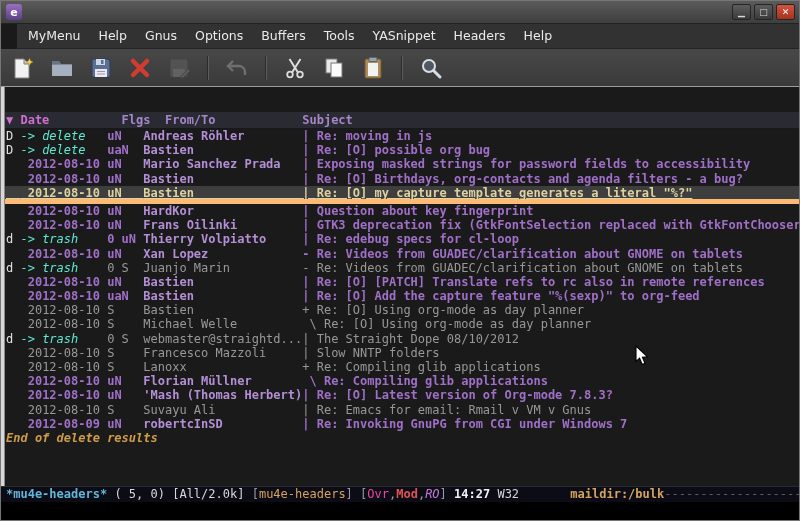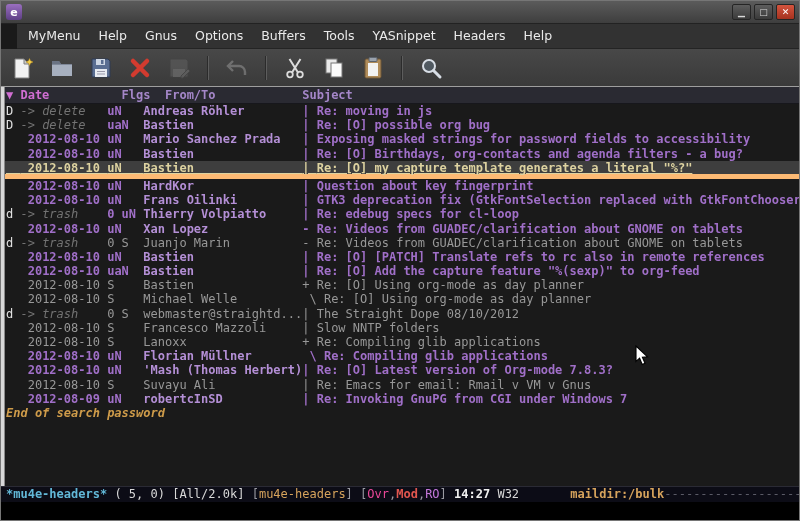--- a/index.html
+++ b/index.html
@@ -21,44 +21,44 @@
   
   .toolbar{height:37px;flex:0 0 37px;background:linear-gradient(#484848,#3a3a3a);display:flex;align-items:center;padding-left:8px;gap:11px;border-bottom:1px solid #9e9e9e;}
   .tbtn{width:28px;height:28px;display:flex;align-items:center;justify-content:center;}
   .tbtn svg{width:24px;height:24px;}
   .tbtn.disabled{opacity:.32;}
   .tsep{width:0;height:24px;border-left:1px solid #2b2b2b;border-right:1px solid #5d5d5d;margin:0 3px;}
 
   
   .buffer{flex:1 1 auto;position:relative;background:#1a1a1a;overflow:hidden;font-family:"DejaVu Sans Mono",monospace;}
   .scrollbar{position:absolute;left:0;top:0;bottom:0;width:3px;background:#d8d8d8;border-right:1px solid #8a8a8a;}
-  .header-line{height:16px;line-height:16px;background:#2a2a32;white-space:pre;font-size:12px;font-weight:bold;padding-left:5px;border-bottom:1px solid #17171c;}
+  .header-line{height:16px;line-height:16px;background:#2a2a32;white-space:pre;font-size:12px;font-weight:bold;padding-left:5px;border-bottom:1px solid #17171c;margin-top:25px;}
   .hl-sort{color:#d06ed2;}
   .hl-col{color:#a587c9;}
   .rows{white-space:pre;font-size:12px;padding-left:5px;}
   .row{height:14.2px;line-height:14.2px;margin-left:-5px;padding-left:5px;}
   .row.cur{background:#3e3e3e;border-bottom:5px solid #fdba74;height:13.2px;}
   .row.cur span{color:#ddd2a0;font-weight:bold;text-decoration:underline;}
   .c-u{color:#a06fc8;font-weight:bold;}
   .c-uf{color:#b48fd6;font-weight:bold;}
   .c-s{color:#989898;}
   .c-sf{color:#989898;}
-  .c-mark{color:#737373;font-style:italic;}
+  .c-mark{color:#5eead4;font-style:italic;}
   .c-markchar{color:#e0e0e0;}
   .end-marker{height:14.2px;line-height:14.2px;padding-left:5px;color:#cf9c4a;font-style:italic;font-weight:bold;font-size:12px;}
 
   
   .modeline{height:15px;flex:0 0 15px;background:#0c0c16;white-space:pre;overflow:hidden;font-family:"DejaVu Sans Mono",monospace;font-size:12px;line-height:15px;padding-left:5px;border-top:1px solid #2a2a34;}
   .ml-buffer-name{color:#62b8d8;font-weight:bold;text-align:right;}
   .ml-plain{color:#d8d8d8;}
   .ml-dim{color:#9a9aa2;}
   .ml-mode{color:#d6a35c;}
   .ml-ovr{color:#ec4899;}
   .ml-mod{color:#e0564f;font-weight:bold;}
-  .ml-ro{color:#c678dd;}
+  .ml-ro{color:#c678dd;font-style:italic;}
   .ml-time{color:#f0f0f0;font-weight:bold;}
   .ml-folder{color:#d6a35c;font-weight:bold;margin-left:44px;}
   .ml-dashes{color:#5a5a66;}
   .minibuffer{flex:0 0 18px;background:#000;}
 
   .mouse-cursor{position:absolute;left:635px;top:345px;z-index:10;}
 </style>
 </head>
 <body>
 
@@ -156,21 +156,21 @@
           <circle cx="10" cy="10" r="6" fill="#7aa0c0" fill-opacity=".25" stroke="#d8dee6" stroke-width="2"></circle>
           <line x1="14.5" y1="14.5" x2="21" y2="21" stroke="#d8dee6" stroke-width="3" stroke-linecap="round"></line>
         </svg>
     </div>
   </div>
 
   <div class="buffer">
     <div class="scrollbar"></div>
     <div class="header-line" id="header-line"><span class="hl-sort">▼ Date          </span><span class="hl-col">Flgs  </span><span class="hl-col">From/To            </span><span class="hl-col">Subject</span></div>
     <div class="rows" id="rows"><div class="row"><span class="c-markchar">D </span><span class="c-mark">-&gt; delete   </span><span class="c-u">uN   </span><span class="c-uf">Andreas Röhler        </span><span class="c-u">| </span><span class="c-u">Re: moving in js</span></div><div class="row"><span class="c-markchar">D </span><span class="c-mark">-&gt; delete   </span><span class="c-u">uaN  </span><span class="c-uf">Bastien               </span><span class="c-u">| </span><span class="c-u">Re: [O] possible org bug</span></div><div class="row"><span>  </span><span class="c-u"> 2012-08-10 </span><span class="c-u">uN   </span><span class="c-uf">Mario Sanchez Prada   </span><span class="c-u">| </span><span class="c-u">Exposing masked strings for password fields to accessibility</span></div><div class="row"><span>  </span><span class="c-u"> 2012-08-10 </span><span class="c-u">uN   </span><span class="c-uf">Bastien               </span><span class="c-u">| </span><span class="c-u">Re: [O] Birthdays, org-contacts and agenda filters - a bug?</span></div><div class="row cur"><span>  </span><span> 2012-08-10 </span><span>uN   </span><span>Bastien               </span><span>| </span><span>Re: [O] my capture template generates a literal "%?"</span></div><div class="row"><span>  </span><span class="c-u"> 2012-08-10 </span><span class="c-u">uN   </span><span class="c-uf">HardKor               </span><span class="c-u">| </span><span class="c-u">Question about key fingerprint</span></div><div class="row"><span>  </span><span class="c-u"> 2012-08-10 </span><span class="c-u">uN   </span><span class="c-uf">Frans Oilinki         </span><span class="c-u">| </span><span class="c-u">GTK3 deprecation fix (GtkFontSelection replaced with GtkFontChooser)</span></div><div class="row"><span class="c-markchar">d </span><span class="c-mark">-&gt; trash    </span><span class="c-u">0 uN </span><span class="c-uf">Thierry Volpiatto     </span><span class="c-u">| </span><span class="c-u">Re: edebug specs for cl-loop</span></div><div class="row"><span>  </span><span class="c-u"> 2012-08-10 </span><span class="c-u">uN   </span><span class="c-uf">Xan Lopez             </span><span class="c-u">- </span><span class="c-u">Re: Videos from GUADEC/clarification about GNOME on tablets</span></div><div class="row"><span class="c-markchar">d </span><span class="c-mark">-&gt; trash    </span><span class="c-s">0 S  </span><span class="c-sf">Juanjo Marin          </span><span class="c-s">- </span><span class="c-s">Re: Videos from GUADEC/clarification about GNOME on tablets</span></div><div class="row"><span>  </span><span class="c-u"> 2012-08-10 </span><span class="c-u">uN   </span><span class="c-uf">Bastien               </span><span class="c-u">| </span><span class="c-u">Re: [O] [PATCH] Translate refs to rc also in remote references</span></div><div class="row"><span>  </span><span class="c-u"> 2012-08-10 </span><span class="c-u">uaN  </span><span class="c-uf">Bastien               </span><span class="c-u">| </span><span class="c-u">Re: [O] Add the capture feature "%(sexp)" to org-feed</span></div><div class="row"><span>  </span><span class="c-s"> 2012-08-10 </span><span class="c-s">S    </span><span class="c-sf">Bastien               </span><span class="c-s">+ </span><span class="c-s">Re: [O] Using org-mode as day planner</span></div><div class="row"><span>  </span><span class="c-s"> 2012-08-10 </span><span class="c-s">S    </span><span class="c-sf">Michael Welle         </span><span class="c-s"> \ </span><span class="c-s">Re: [O] Using org-mode as day planner</span></div><div class="row"><span class="c-markchar">d </span><span class="c-mark">-&gt; trash    </span><span class="c-s">0 S  </span><span class="c-sf">webmaster@straightd...</span><span class="c-s">| </span><span class="c-s">The Straight Dope 08/10/2012</span></div><div class="row"><span>  </span><span class="c-s"> 2012-08-10 </span><span class="c-s">S    </span><span class="c-sf">Francesco Mazzoli     </span><span class="c-s">| </span><span class="c-s">Slow NNTP folders</span></div><div class="row"><span>  </span><span class="c-s"> 2012-08-10 </span><span class="c-s">S    </span><span class="c-sf">Lanoxx                </span><span class="c-s">+ </span><span class="c-s">Re: Compiling glib applications</span></div><div class="row"><span>  </span><span class="c-u"> 2012-08-10 </span><span class="c-u">uN   </span><span class="c-uf">Florian Müllner       </span><span class="c-u"> \ </span><span class="c-u">Re: Compiling glib applications</span></div><div class="row"><span>  </span><span class="c-u"> 2012-08-10 </span><span class="c-u">uN   </span><span class="c-uf">'Mash (Thomas Herbert)</span><span class="c-u">| </span><span class="c-u">Re: [O] Latest version of Org-mode 7.8.3?</span></div><div class="row"><span>  </span><span class="c-s"> 2012-08-10 </span><span class="c-s">S    </span><span class="c-sf">Suvayu Ali            </span><span class="c-s">| </span><span class="c-s">Re: Emacs for email: Rmail v VM v Gnus</span></div><div class="row"><span>  </span><span class="c-u"> 2012-08-09 </span><span class="c-u">uN   </span><span class="c-uf">robertcInSD           </span><span class="c-u">| </span><span class="c-u">Re: Invoking GnuPG from CGI under Windows 7</span></div></div>
-    <div class="end-marker">End of search password</div>
+    <div class="end-marker">End of delete results</div>
   </div>
 
   <div class="modeline" id="modeline"><span class="ml-buffer-name">*mu4e-headers*</span><span class="ml-plain"> ( 5, 0) </span><span class="ml-plain">[All/2.0k] </span><span class="ml-dim">[</span><span class="ml-mode">mu4e-headers</span><span class="ml-dim">] </span><span class="ml-dim">[</span><span class="ml-ovr">Ovr</span><span class="ml-dim">,</span><span class="ml-mod">Mod</span><span class="ml-dim">,</span><span class="ml-ro">RO</span><span class="ml-dim">] </span><span class="ml-time">14:27 </span><span class="ml-plain">W32 </span><span class="ml-folder">maildir:/bulk</span><span class="ml-dashes">--------------------------------------------</span></div>
   <div class="minibuffer"></div>
 
   <svg class="mouse-cursor" width="14" height="21" viewBox="0 0 14 21">
     <path d="M1 1 L1 16.5 L4.6 13.2 L7.2 19.5 L10 18.2 L7.4 12.2 L12.5 11.8 Z" fill="#fff" stroke="#000" stroke-width="1.1"></path>
   </svg>
 </div>
 

